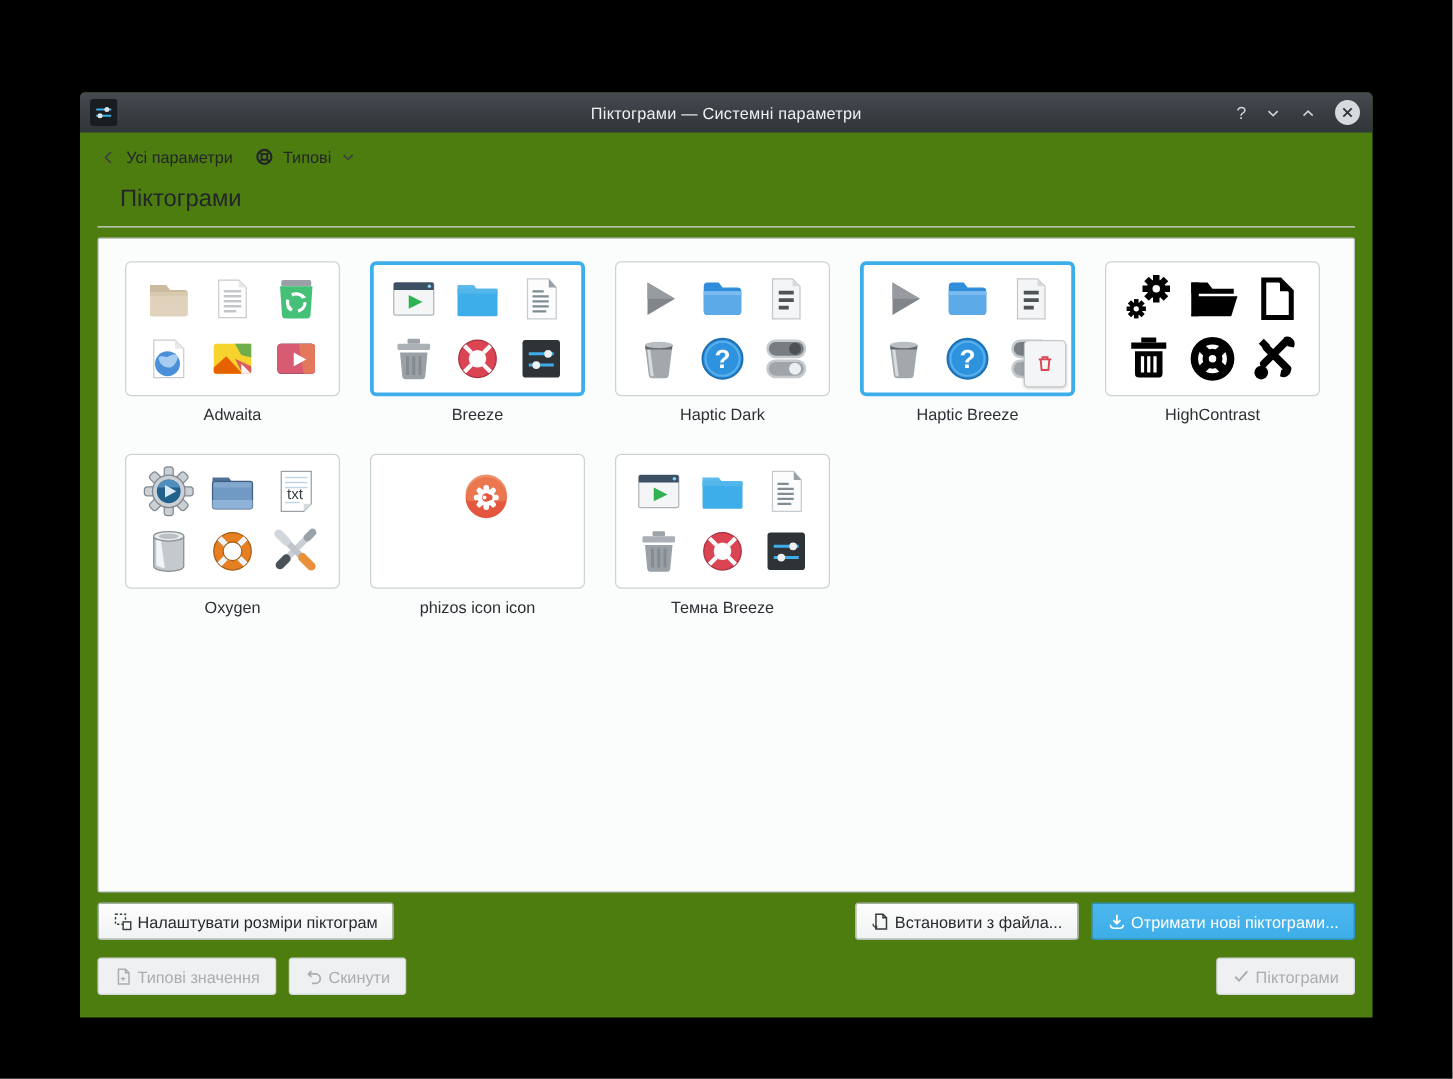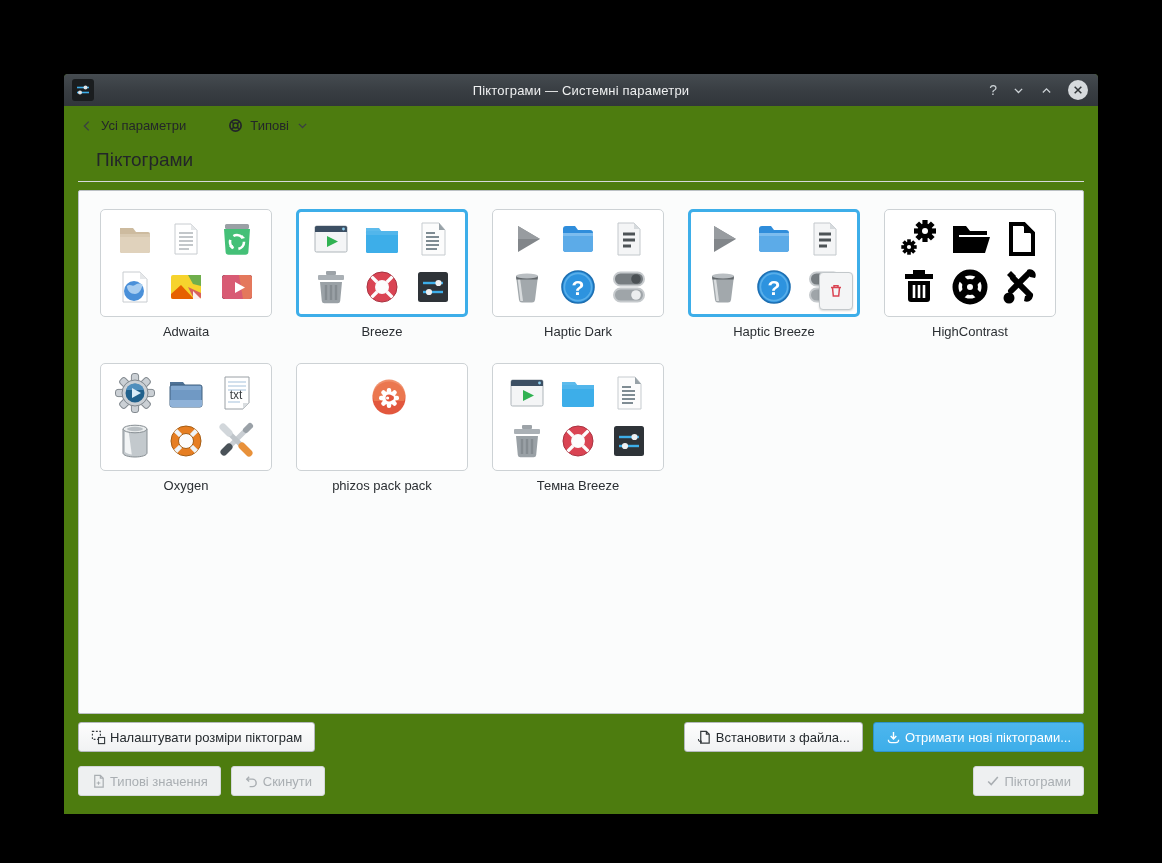--- a/index.html
+++ b/index.html
@@ -28,21 +28,21 @@
     position:absolute;right:10px;top:0;height:32px;display:flex;align-items:center;gap:15px;
     color:#ccd2d6;font-size:14px;
   }
   .titlebar .controls .tbtn{display:flex;align-items:center;justify-content:center;cursor:default;}
   .close-circle{
     width:20px;height:20px;border-radius:50%;background:#d6dadd;
     display:flex;align-items:center;justify-content:center;
   }
   
   .toolbar{
-    display:flex;align-items:center;gap:42px;padding:12px 14px 4px 16px;
+    display:flex;align-items:center;gap:18px;padding:12px 14px 4px 16px;
     color:#232629;font-size:13px;
   }
   .toolgroup{display:flex;align-items:center;gap:7px;}
   
   .pagehead{padding:12px 14px 0 32px;font-size:19px;color:#232629;}
   .sep{border:none;border-top:1px solid #d6d9db;margin:10px 14px 0 14px;}
   
   .frame{
     margin:8px 14px 0 14px;height:524px;box-sizing:border-box;
     background:#fbfcfc;border:1px solid #bcc1c5;border-radius:2px;
@@ -531,21 +531,21 @@
                   <rect x="-2.2" y="-10" width="4.4" height="20" rx="2" transform="rotate(135)"></rect>
                   <circle r="6.8"></circle>
                 </g>
                 <circle r="3.4" fill="#e2573d"></circle>
                 <circle cx="2.6" cy="0" r="2.4" fill="#e2573d"></circle>
                 <circle cx="-1.4" cy="0" r="1.6" fill="#ffffff"></circle>
               </g>
             </svg>
           </div>
         </div>
-    <div class="tlabel">phizos pack pack</div>
+    <div class="tlabel">phizos icon icon</div>
   </div>
 
   <div class="theme">
     <div class="card">
           <div class="mini">
             <svg viewBox="0 0 44 44">
               <rect x="6" y="9" width="32" height="26" rx="1.5" fill="#f4f5f6" stroke="#aeb5ba"></rect>
               <path d="M6 10.5A1.5 1.5 0 0 1 7.5 9h29A1.5 1.5 0 0 1 38 10.5V15H6z" fill="#3c4f63"></path>
               <circle cx="34.5" cy="12" r="1.4" fill="#8fd0f0"></circle>
               <path d="M18 19l11 5.5L18 30z" fill="#30b252"></path>

